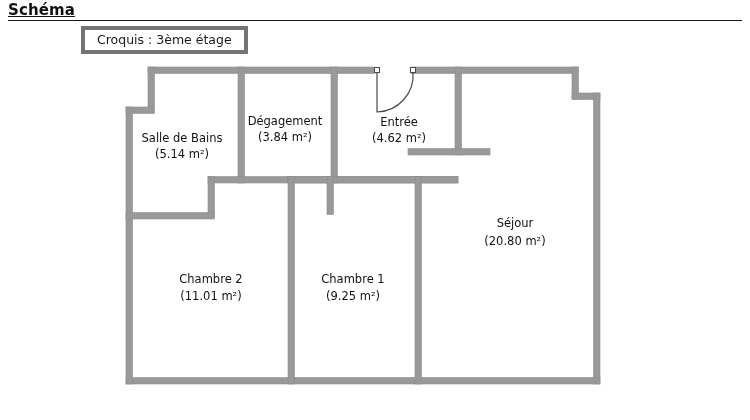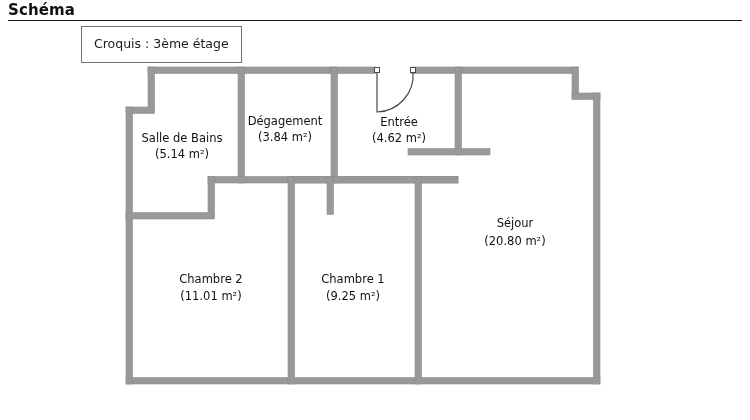--- a/index.html
+++ b/index.html
@@ -26,38 +26,39 @@
   #section-title {
     position: absolute;
     left: 8px;
     top: 1px;
     font-size: 15px;
     font-weight: bold;
     color: #111111;
     letter-spacing: 0.1px;
     line-height: 18px;
     white-space: nowrap;
+    text-decoration: underline;
   }
   #title-rule {
     position: absolute;
     left: 8px;
     top: 20px;
     width: 734px;
     height: 1px;
     background: #1a1a1a;
   }
 
   
   #caption-box {
     position: absolute;
     left: 81px;
     top: 26px;
-    height: 37px;
+    height: 28px;
     box-sizing: border-box;
-    border: 1px solid #737373;
+    border: 4px solid #737373;
     background: #ffffff;
     display: flex;
     align-items: center;
     padding: 0 12px;
   }
   #caption-text {
     font-size: 12.5px;
     color: #1a1a1a;
     white-space: nowrap;
     line-height: 1;

